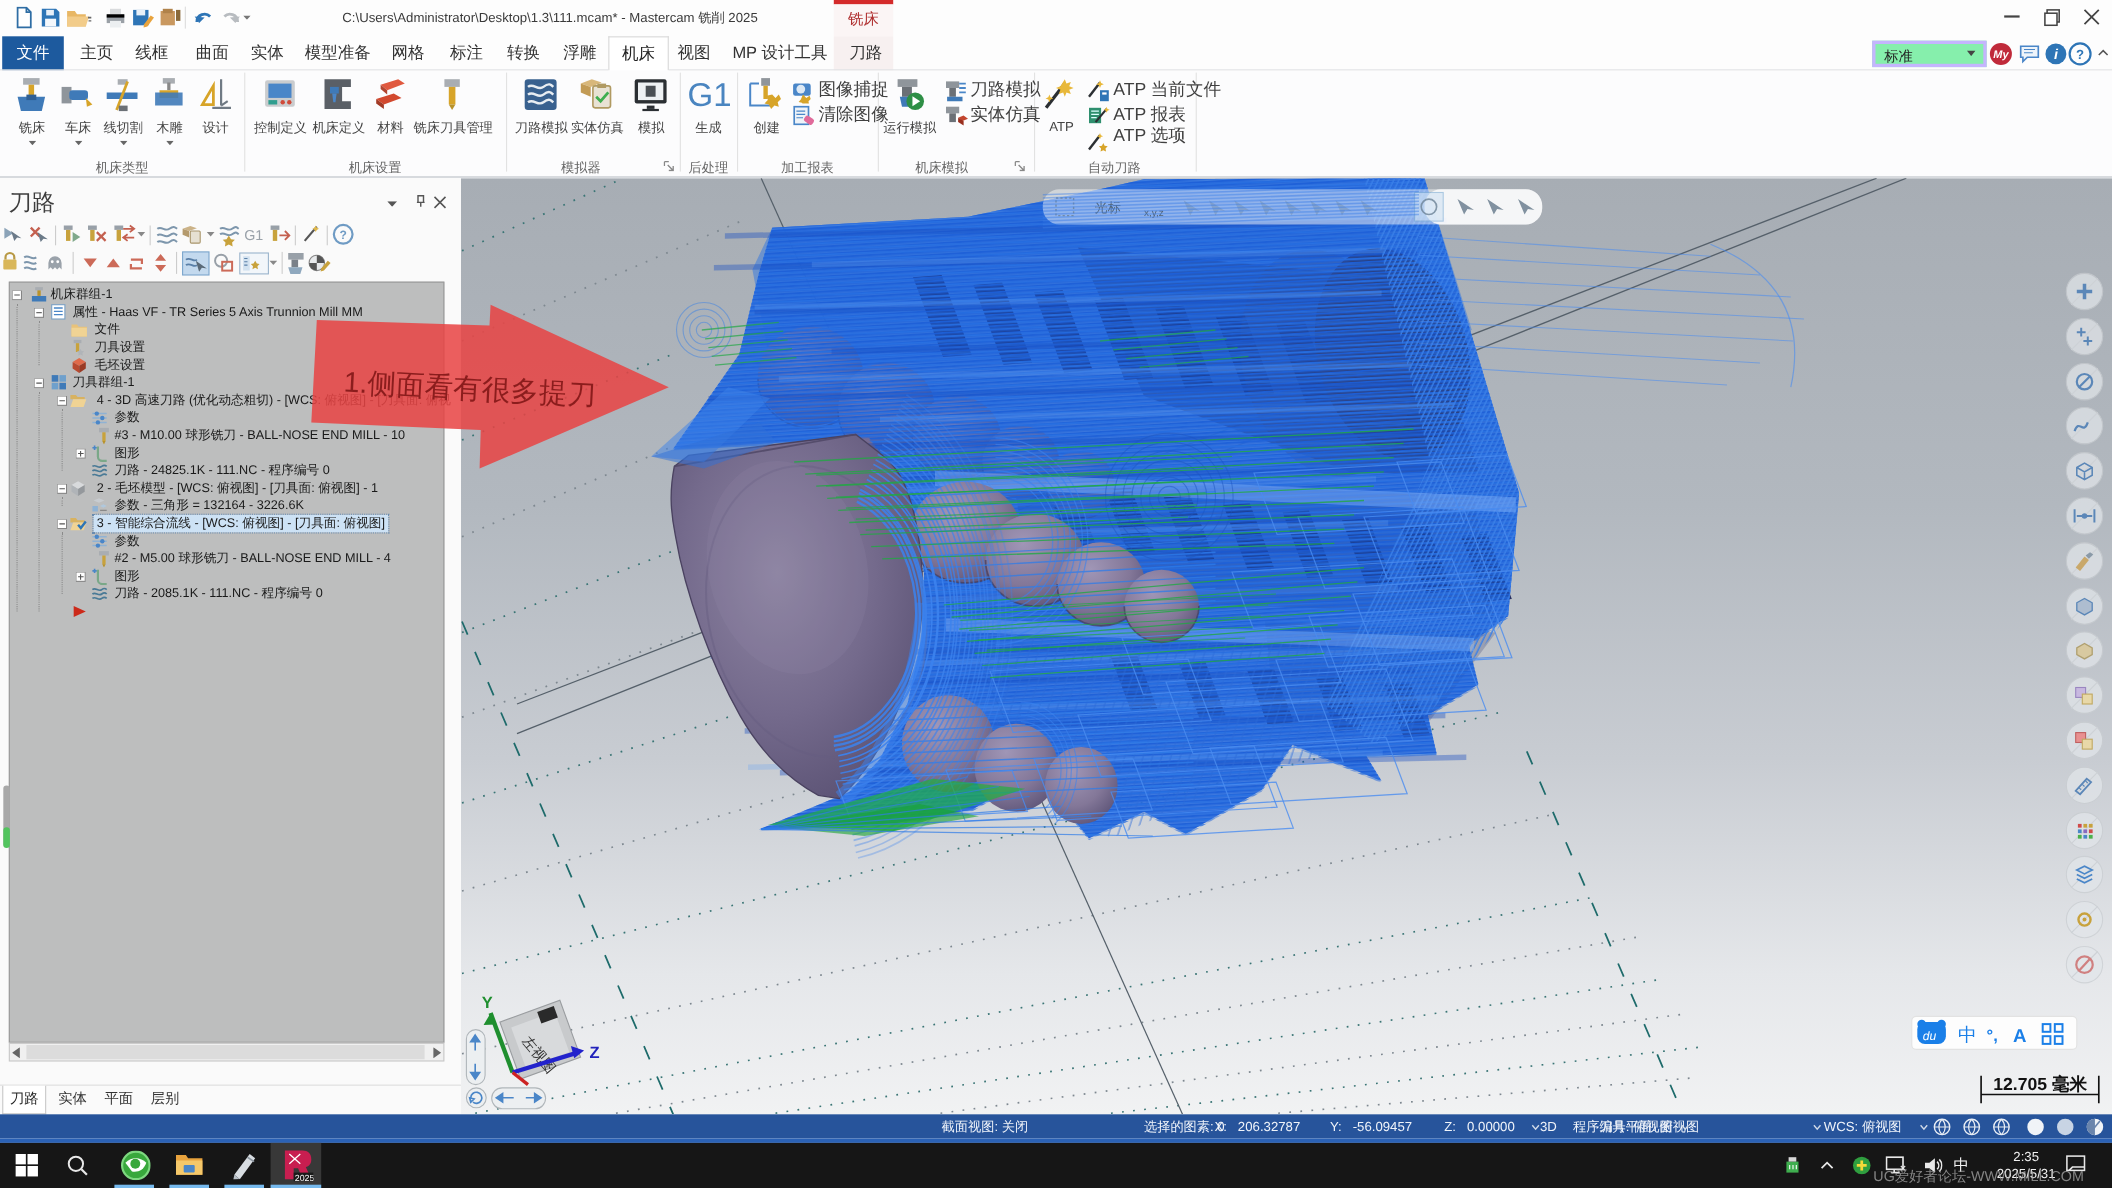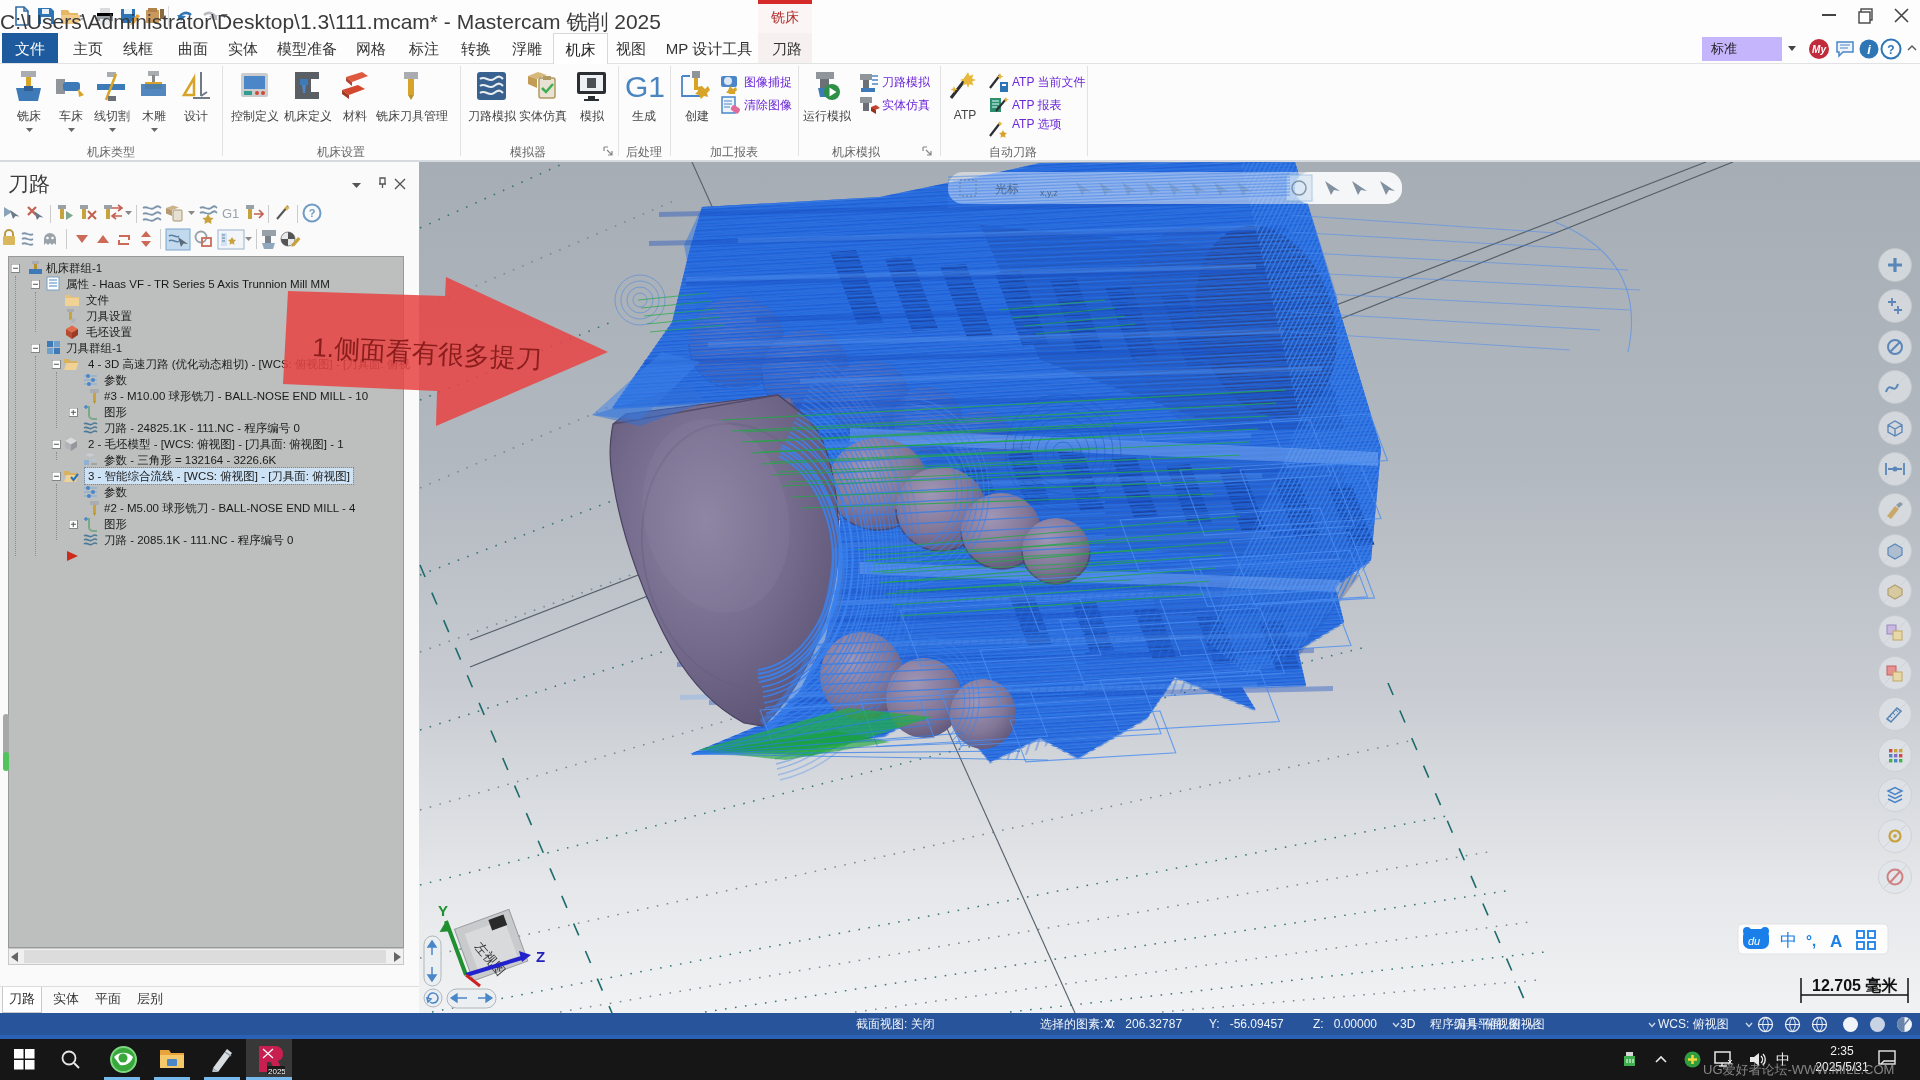--- a/index.html
+++ b/index.html
@@ -1,21 +1,21 @@
 <!DOCTYPE html>
 <html><head><meta charset="utf-8"><style>
 *{margin:0;padding:0;box-sizing:border-box}
 html,body{width:1920px;height:1080px;overflow:hidden;font-family:"Liberation Sans",sans-serif}
 .abs{position:absolute}
 #app{position:relative;width:1920px;height:1080px;background:#fff}
 .tab{position:absolute;top:33px;height:31px;line-height:31px;font-size:15px;color:#333;text-align:center}
 .glab{position:absolute;top:144px;font-size:12px;color:#666;text-align:center}
 .gsep{position:absolute;top:66px;height:90px;width:1px;background:#e2e2e2}
 .blab{position:absolute;font-size:12px;color:#444;text-align:center;top:108px}
-.slab{position:absolute;font-size:12px;color:#6d28d9;height:24px;line-height:24px}
+.slab{position:absolute;font-size:16px;color:#404040;height:24px;line-height:24px}
 .trow{position:absolute;font-size:11.5px;color:#1a1a1a;white-space:nowrap;height:16px;line-height:16px}
 .sbit{color:#f0f4fa;font-size:12px;position:absolute;top:1013px;height:22px;line-height:22px}
 </style></head><body>
 <div id="app">
 <div class="abs" style="left:0;top:0;width:1920px;height:33px;background:#fdfdfd"></div>
 <svg class="abs" style="left:12px;top:6px" width="20" height="20" viewBox="0 0 20 20">
       <path d="M4 1h8l4 4v14H4z" fill="#fff" stroke="#2e6da4" stroke-width="1.6"></path>
       <path d="M12 1v4h4" fill="none" stroke="#2e6da4" stroke-width="1.6"></path>
     </svg>
 <svg class="abs" style="left:36px;top:6px" width="20" height="20" viewBox="0 0 20 20">
@@ -50,21 +50,21 @@
       <path d="M4 14 C4 7 12 5 16 9" fill="none" stroke="#2e75b6" stroke-width="2.6"></path>
       <path d="M2 9l4 6 5-5z" fill="#2e75b6"></path>
     </svg>
 <svg class="abs" style="left:198px;top:6px" width="22" height="20" viewBox="0 0 22 20">
       <path d="M18 14 C18 7 10 5 6 9" fill="none" stroke="#b8bcc0" stroke-width="2.6"></path>
       <path d="M20 9l-4 6-5-5z" fill="#b8bcc0"></path>
     </svg>
 <svg class="abs" style="left:221px;top:14px" width="7" height="4" viewBox="0 0 7 4">
       <path d="M0 0h7L3.5 4z" fill="#777"></path>
     </svg>
-<div class="abs" style="left:0;top:8px;width:1000px;text-align:left;font-size:21px;color:#3a3a3a">C:\Users\Administrator\Desktop\1.3\111.mcam* - Mastercam 铣削 2025</div>
+<div class="abs" style="left:0;top:8px;width:1000px;text-align:center;font-size:12px;color:#3a3a3a">C:\Users\Administrator\Desktop\1.3\111.mcam* - Mastercam 铣削 2025</div>
 <div class="abs" style="left:1822px;top:14px;width:14px;height:2px;background:#444"></div>
 <svg class="abs" style="left:1858px;top:8px" width="16" height="16" viewBox="0 0 16 16">
       <rect x="3" y="1" width="11" height="11" fill="none" stroke="#444" stroke-width="1.4"></rect>
       <rect x="1" y="4" width="11" height="11" fill="#fff" stroke="#444" stroke-width="1.4"></rect>
     </svg>
 <svg class="abs" style="left:1893px;top:7px" width="17" height="17" viewBox="0 0 17 17">
       <path d="M2 2l13 13M15 2L2 15" stroke="#444" stroke-width="1.6"></path>
     </svg>
 <div class="abs" style="left:758px;top:0;width:54px;height:4px;background:#d42a2a"></div>
 <div class="abs" style="left:758px;top:4px;width:54px;height:29px;background:#fbf5f5;color:#b03030;font-size:14px;text-align:center;line-height:27px">铣床</div>
@@ -263,21 +263,21 @@
       <path d="M8 16L18 4" stroke="#2b2f33" stroke-width="2"></path>
       <path d="M18 2l.8 2 2 .8-2 .8-.8 2-.8-2-2-.8 2-.8z" fill="#e8b83a"></path>
     </svg>
 <div class="slab" style="left:1012px;top:93px">ATP 报表</div>
 <svg class="abs" style="left:988px;top:118px" width="22" height="22" viewBox="0 0 22 22">
       <path d="M2 18L12 5" stroke="#2b2f33" stroke-width="2.2"></path>
       <path d="M12 3l.8 2 2 .8-2 .8-.8 2-.8-2-2-.8 2-.8z" fill="#e8b83a"></path>
       <path d="M15 12l1.2 2.6 2.8.4-2 2 .5 2.8-2.5-1.3-2.5 1.3.5-2.8-2-2 2.8-.4z" fill="#d7a429"></path>
     </svg>
 <div class="slab" style="left:1012px;top:112px">ATP 选项</div>
-<div class="abs" style="left:1702px;top:37px;width:80px;height:24px;background:#c4b5fd;border:1px solid #c4b5fd;font-size:13px;color:#222;line-height:22px;padding-left:8px">标准</div>
+<div class="abs" style="left:1702px;top:37px;width:104px;height:24px;background:#86efac;border:3px solid #c4b5fd;font-size:13px;color:#222;line-height:22px;padding-left:8px">标准</div>
 <svg class="abs" style="left:1788px;top:46px" width="8" height="5" viewBox="0 0 8 5">
       <path d="M0 0h8L4.0 5z" fill="#444"></path>
     </svg>
 <svg class="abs" style="left:1808px;top:38px" width="22" height="22" viewBox="0 0 22 22">
       <circle cx="11" cy="11" r="10" fill="#c02a3a"></circle>
       <text x="11" y="15" font-size="10" fill="#fff" text-anchor="middle" font-style="italic" font-weight="bold">My</text>
     </svg>
 <svg class="abs" style="left:1834px;top:38px" width="22" height="22" viewBox="0 0 22 22">
       <path d="M3 4h16v10H9l-4 4v-4H3z" fill="#eef4fa" stroke="#4a86c8" stroke-width="1.5"></path>
       <path d="M6 7h10M6 10h8" stroke="#4a86c8"></path>

